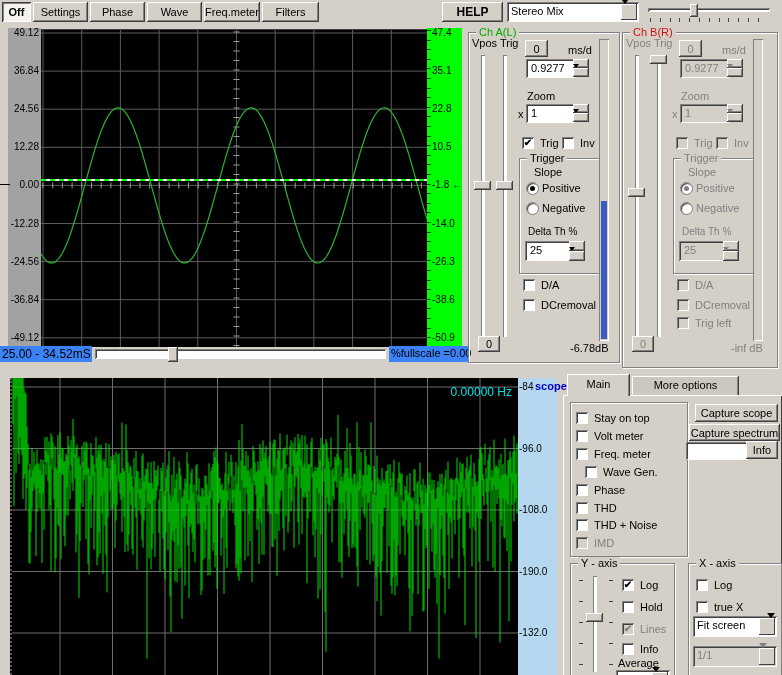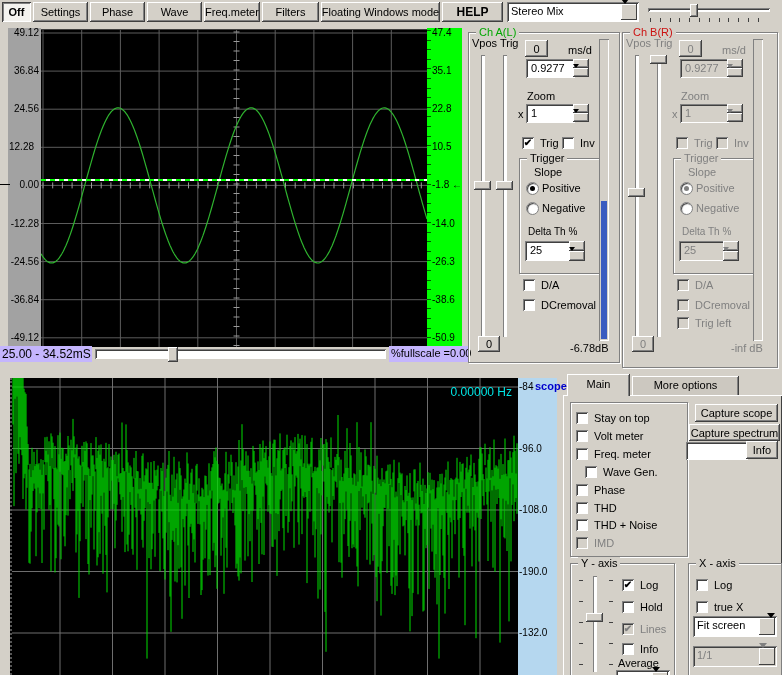--- a/index.html
+++ b/index.html
@@ -46,40 +46,39 @@
   .vslider{position:absolute;width:18px;}
   .vtrack{position:absolute;left:7px;top:0;bottom:0;width:4px;background:#fff;
           box-shadow:inset 1px 1px 0 #808080,inset -1px -1px 0 #fff;}
   .vthumb{position:absolute;left:0;width:17px;height:9px;background:#d4d0c8;
           box-shadow:inset -1px -1px 0 #404040,inset 1px 1px 0 #fff,inset -2px -2px 0 #808080;}
   .htrack{position:absolute;background:#fff;box-shadow:inset 1px 1px 0 #808080,inset -1px -1px 0 #fff,inset 2px 2px 0 #404040;}
   .hthumb{position:absolute;background:#d4d0c8;box-shadow:inset -1px -1px 0 #404040,inset 1px 1px 0 #fff,inset -2px -2px 0 #808080;}
   .meter{position:absolute;width:10px;background:#d4d0c8;box-shadow:inset 1px 1px 0 #808080,inset -1px -1px 0 #fff;}
   .meter-fill{position:absolute;left:2px;right:2px;bottom:2px;background:#3a5cc0;}
   
-  .greenlab{position:absolute;background:#c4b5fd;color:#000;font-size:12px;padding:1px 2px;white-space:nowrap;}
+  .greenlab{position:absolute;background:#3b82f6;color:#000;font-size:12px;padding:1px 2px;white-space:nowrap;}
   .trigline{position:absolute;left:0;width:100%;height:2px;
             background:repeating-linear-gradient(90deg,#00ff00 0 5px,#ffffff 5px 9px);}
   .tab{position:absolute;background:#d4d0c8;text-align:center;
        box-shadow:inset -1px 0 0 #404040,inset 1px 1px 0 #fff,inset -2px 0 0 #808080;}
   .tickstrip-v{position:absolute;width:4px;background:repeating-linear-gradient(180deg,rgba(0,0,0,.65) 0 1px,transparent 1px 9.6px);}
 </style>
 </head>
 <body>
 
 <div id="app">
 
   <div class="abs" style="left:0;top:0;width:782px;height:25px;">
     <button class="btn pressed" style="left:2px;top:2px;width:29px;height:20px;font-weight:bold;">Off</button>
     <button class="btn" style="left:33px;top:2px;width:55px;height:20px;">Settings</button>
     <button class="btn" style="left:90px;top:2px;width:55px;height:20px;">Phase</button>
     <button class="btn" style="left:147px;top:2px;width:55px;height:20px;">Wave</button>
     <button class="btn" style="left:204px;top:2px;width:56px;height:20px;">Freq.meter</button>
     <button class="btn" style="left:262px;top:2px;width:57px;height:20px;">Filters</button>
-    <button class="btn" style="left:321px;top:2px;width:119px;height:20px;">Floating Windows mode</button>
     <button class="btn" style="left:442px;top:2px;width:61px;height:20px;font-weight:bold;font-size:12px;">HELP</button>
     <div class="combo" style="left:507px;top:2px;width:132px;height:20px;">
       <span class="ctext">Stereo Mix</span>
       <span class="cbtn"><span class="ca"></span></span>
     </div>
     <div class="abs" style="left:648px;top:2px;width:122px;height:20px;">
       <div class="htrack" style="left:0;top:6px;width:122px;height:4px;"></div>
       <div class="hthumb" style="left:42px;top:2px;width:8px;height:13px;"></div>
       <div class="abs" style="left:2px;top:16px;width:118px;height:4px;background:repeating-linear-gradient(90deg,#404040 0 1px,transparent 1px 9.8px);"></div>
     </div>
@@ -413,21 +412,21 @@
       </div>
       <div class="combo dis" style="left:4px;top:82px;width:84px;height:21px;background:#d4d0c8;">
         <span class="ctext" style="color:#808080;">1/1</span>
         <span class="cbtn"><span class="ca"></span></span>
       </div>
     </div>
   </div>
 <div style="position: absolute; left: 9px; top: 27px; width: 30px; text-align: right; font-size: 10px;">49.12</div>
     <div style="position: absolute; left: 9px; top: 65.1px; width: 30px; text-align: right; font-size: 10px;">36.84</div>
     <div style="position: absolute; left: 9px; top: 103.2px; width: 30px; text-align: right; font-size: 10px;">24.56</div>
-    <div style="position: absolute; left: 9px; top: 141.3px; width: 30px; font-size: 10px;">12.28</div>
+    <div style="position: absolute; left: 9px; top: 141.3px; width: 30px; text-align: right; font-size: 10px;">12.28</div>
     <div style="position: absolute; left: 9px; top: 179.4px; width: 30px; text-align: right; font-size: 10px;">0.00</div>
     <div style="position: absolute; left: 9px; top: 217.5px; width: 30px; text-align: right; font-size: 10px;">-12.28</div>
     <div style="position: absolute; left: 9px; top: 255.6px; width: 30px; text-align: right; font-size: 10px;">-24.56</div>
     <div style="position: absolute; left: 9px; top: 293.7px; width: 30px; text-align: right; font-size: 10px;">-36.84</div>
     <div style="position: absolute; left: 9px; top: 331.8px; width: 30px; text-align: right; font-size: 10px;">-49.12</div>
     <div style="position: absolute; left: 432px; top: 27px; width: 30px; font-size: 10px;">47.4</div>
     <div style="position: absolute; left: 432px; top: 65.1px; width: 30px; font-size: 10px;">35.1</div>
     <div style="position: absolute; left: 432px; top: 103.2px; width: 30px; font-size: 10px;">22.8</div>
     <div style="position: absolute; left: 432px; top: 141.3px; width: 30px; font-size: 10px;">10.5</div>
     <div style="position: absolute; left: 432px; top: 179.4px; width: 30px; font-size: 10px;">-1.8 ←</div>

